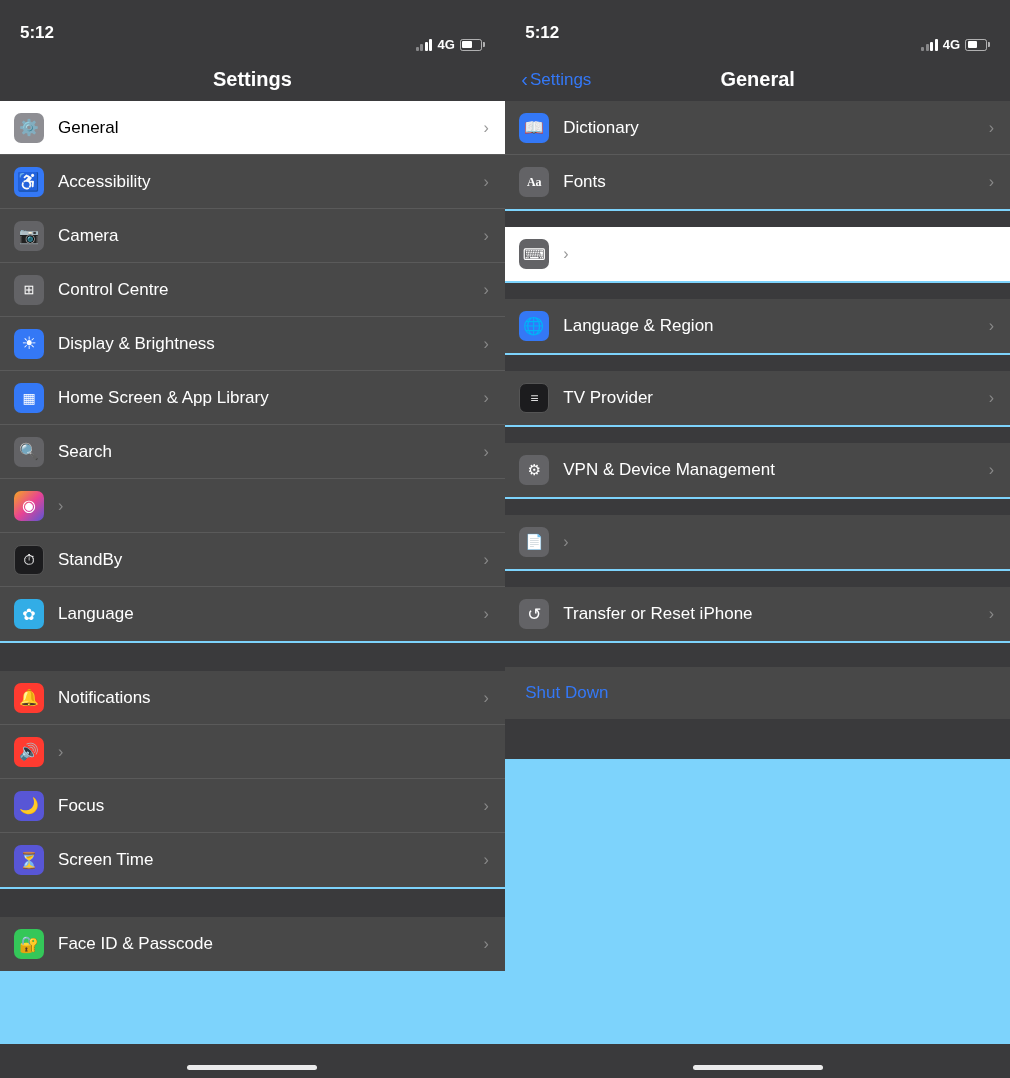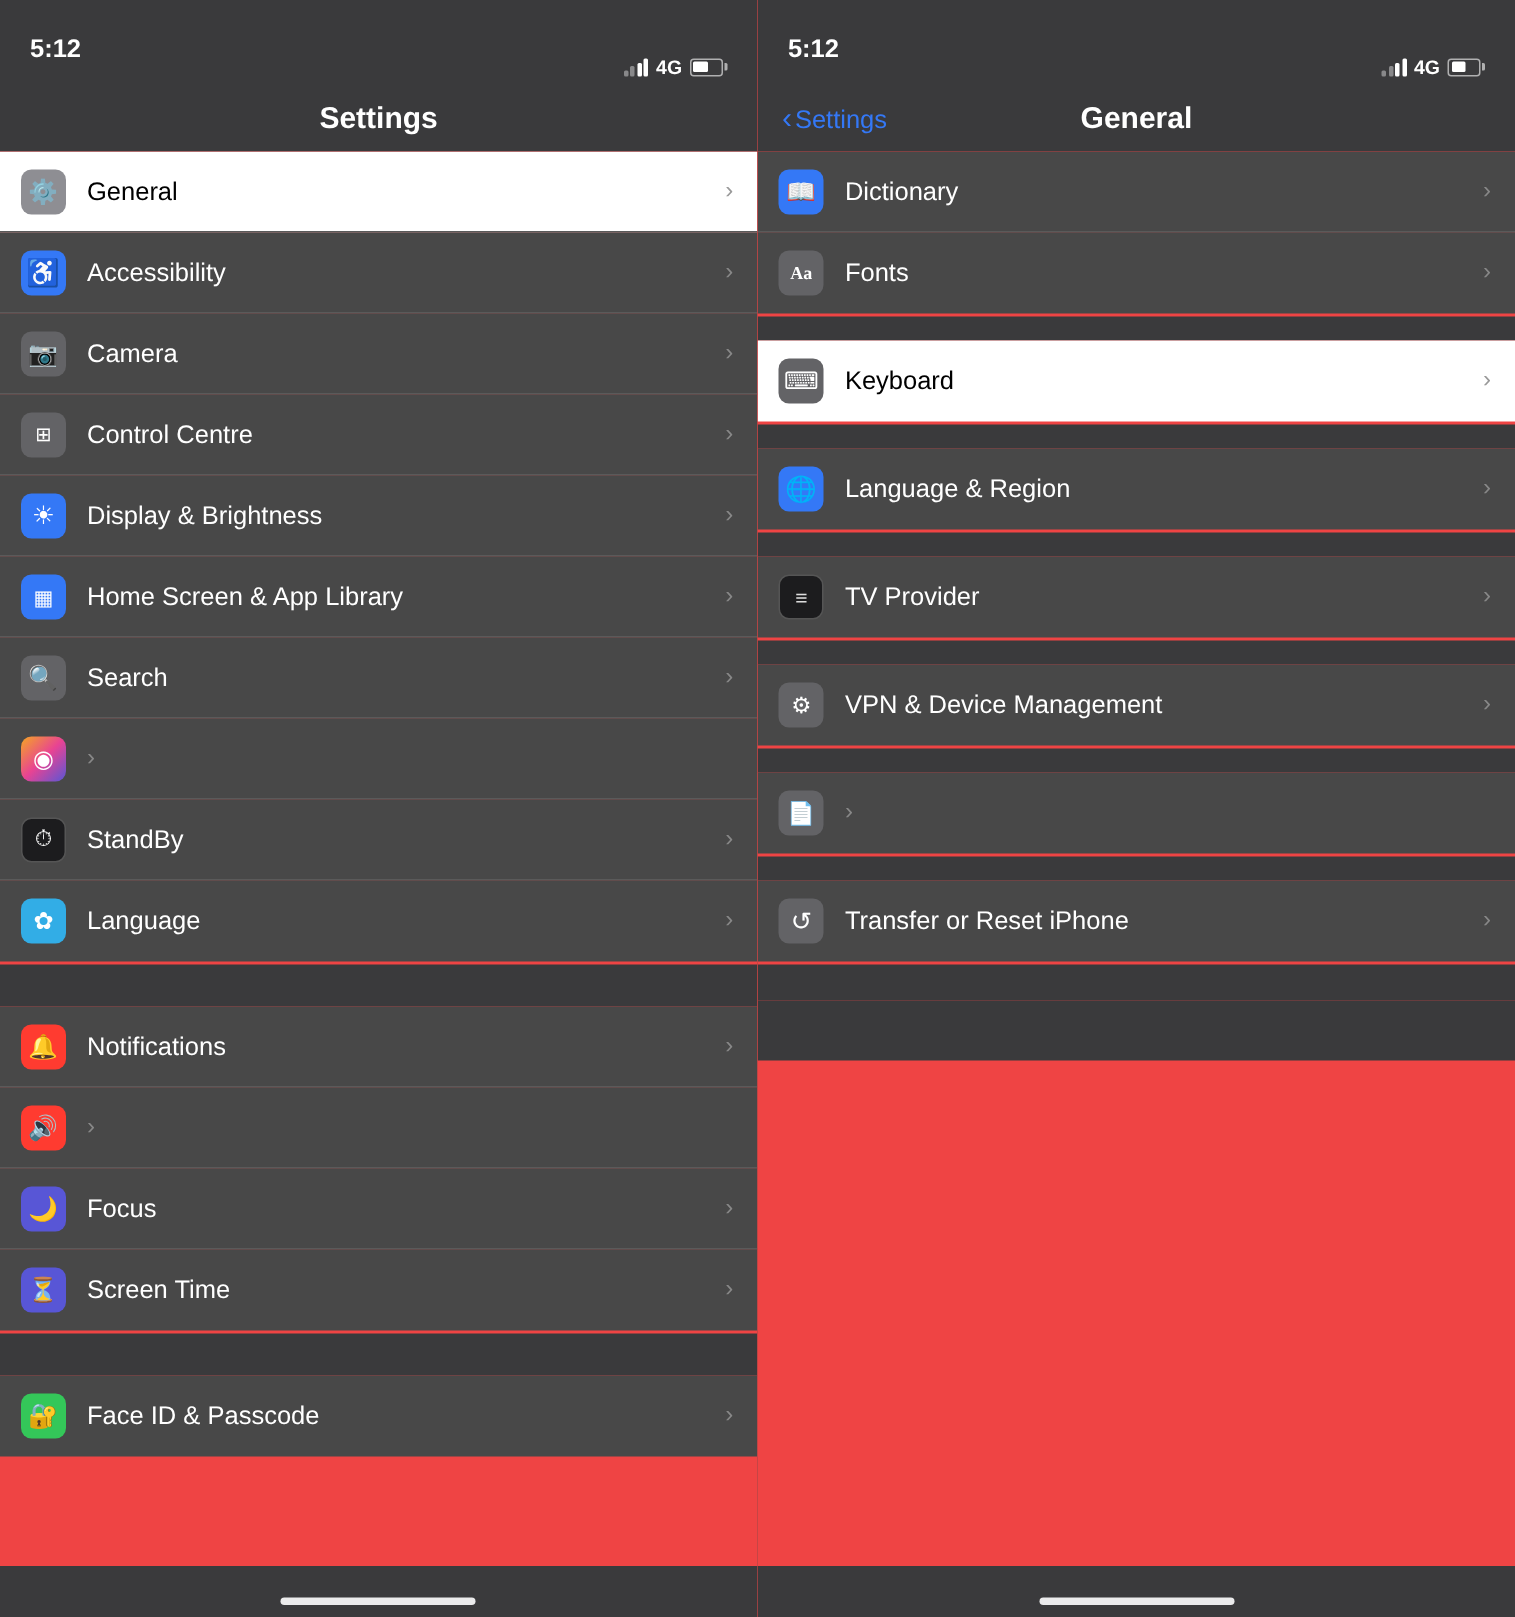--- a/index.html
+++ b/index.html
@@ -9,21 +9,21 @@
       display: flex;
       font-family: -apple-system, 'SF Pro Display', 'Helvetica Neue', Arial, sans-serif;
       background: #3a3a3c;
       overflow: hidden;
     }
 
     
     .panel {
       width: 505px;
       height: 1078px;
-      background: #ef4444;
+      background: #7dd3fc;
       display: flex;
       flex-direction: column;
       overflow: hidden;
       position: relative;
     }
 
     
     .status-bar {
       display: flex;
       justify-content: space-between;
@@ -384,21 +384,20 @@
         <span class="item-label">Fonts</span>
         <span class="chevron-right">›</span>
       </div>
     </div>
 
     <div class="divider-gap" style="height:16px;"></div>
 
     <div class="section-group">
       <div class="settings-item highlighted">
         <div class="item-icon icon-gray-dark" style="font-size:16px;">⌨</div>
-        <span class="item-label">Keyboard</span>
         <span class="chevron-right">›</span>
       </div>
     </div>
 
     <div class="divider-gap" style="height:16px;"></div>
 
     <div class="section-group">
       <div class="settings-item">
         <div class="item-icon icon-blue" style="font-size:17px;">🌐</div>
         <span class="item-label">Language &amp; Region</span>
@@ -440,20 +439,23 @@
     <div class="section-group">
       <div class="settings-item">
         <div class="item-icon icon-gray-dark" style="font-size:17px;">↺</div>
         <span class="item-label">Transfer or Reset iPhone</span>
         <span class="chevron-right">›</span>
       </div>
     </div>
 
     <div class="divider-gap" style="height:24px;"></div>
 
+    <div class="action-item">
+      <span class="action-label">Shut Down</span>
+    </div>
 
     <div class="divider-gap" style="height:40px;"></div>
   </div>
 
   <div class="home-indicator">
     <div class="home-bar"></div>
   </div>
 </div>
 
 </body></html>

